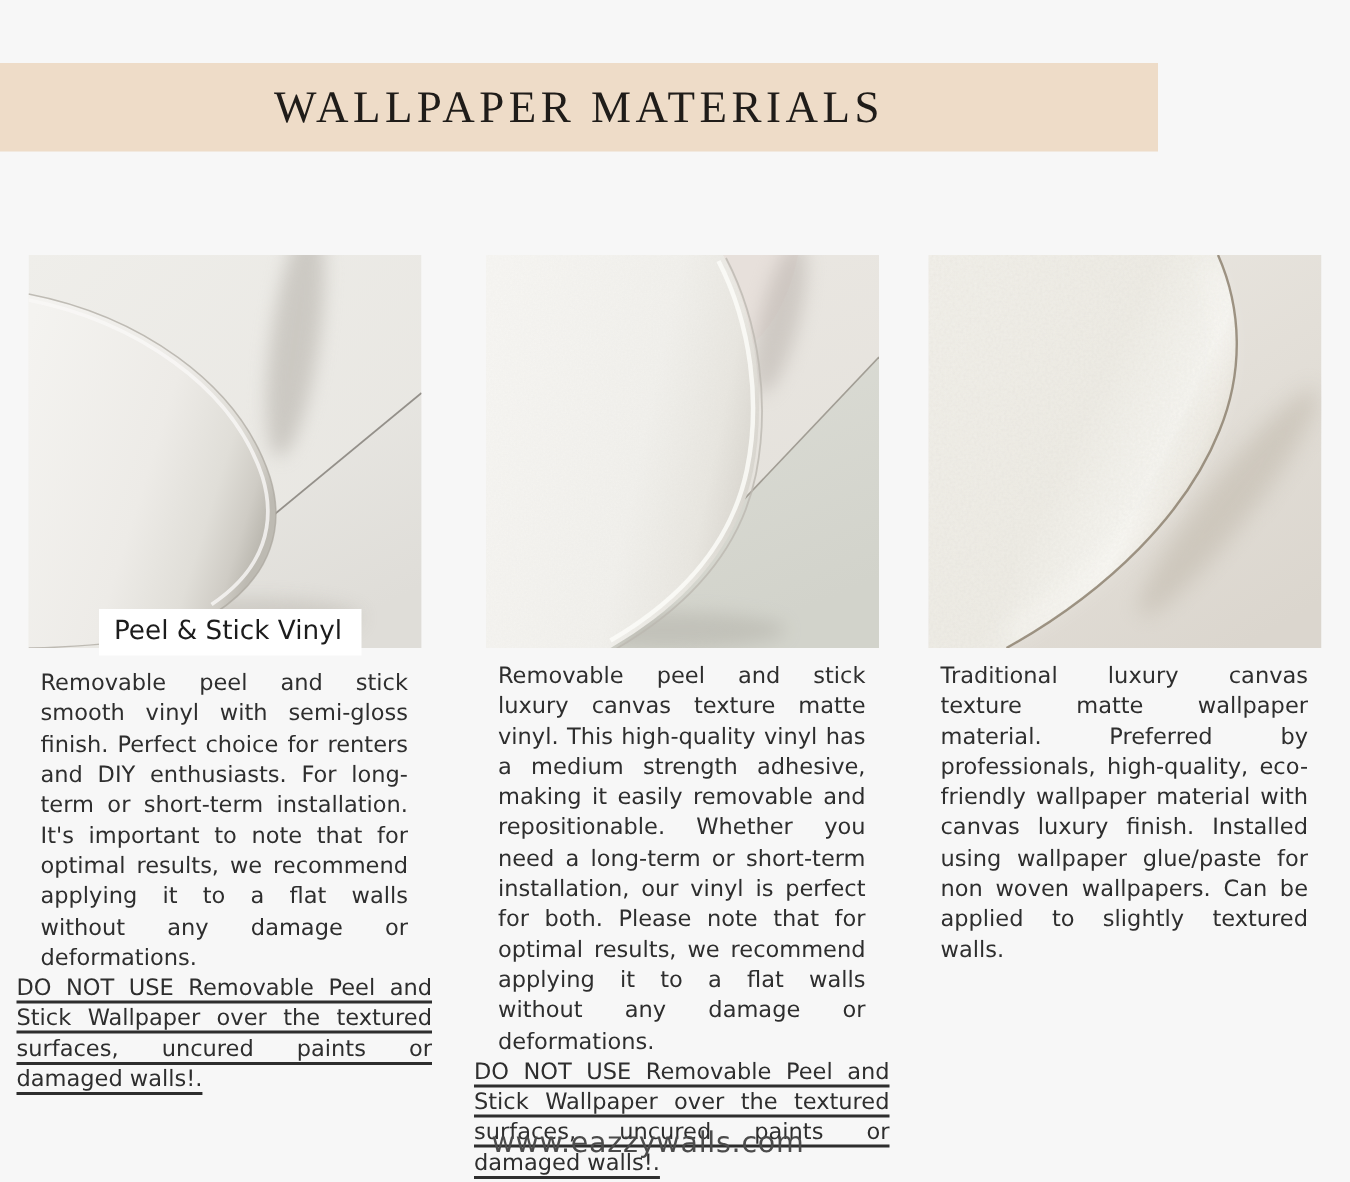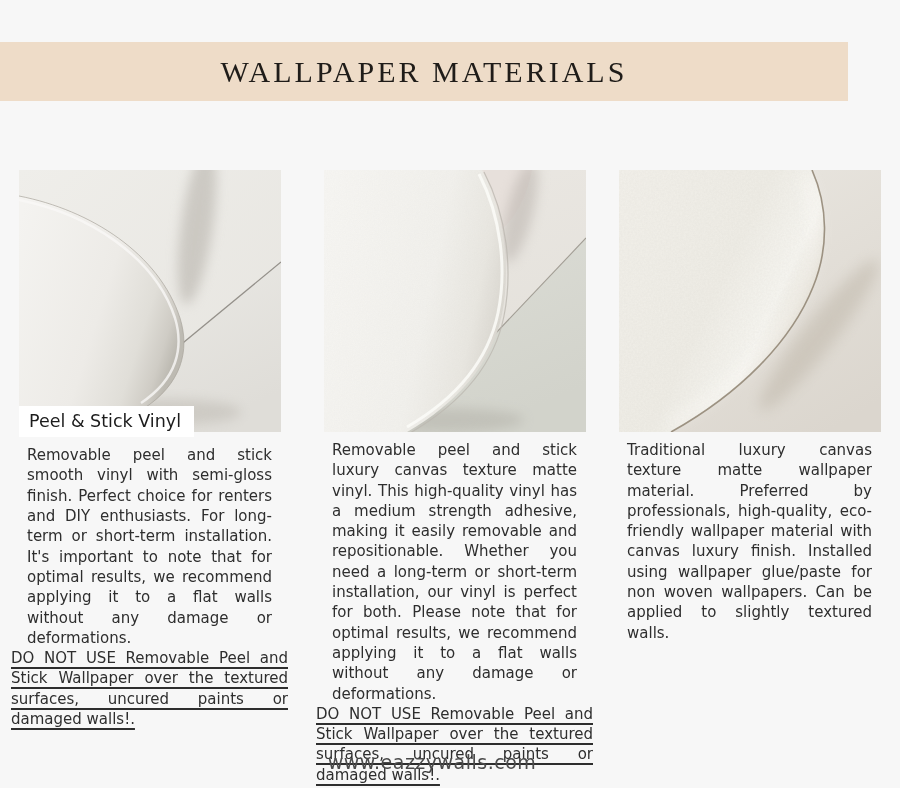--- a/index.html
+++ b/index.html
@@ -1,28 +1,28 @@
 <!DOCTYPE html>
 <html><head>
 <meta charset="utf-8">
 <style>
   html,body{margin:0;padding:0;background:#e9e9e9;}
   .page{position:relative;width:900px;height:788px;background:#f7f7f7;overflow:hidden;
         font-family:"DejaVu Sans",sans-serif;}
-  .band{position:absolute;top:42px;left:0;width:848px;height:59px;background:#eedcc8;
+  .band{position:absolute;top:42px;left:0;width:772px;height:59px;background:#eedcc8;
         display:flex;align-items:center;justify-content:center;}
   .title{margin:0;font-family:"Liberation Serif",serif;font-weight:400;font-size:30px;
          letter-spacing:3px;color:#1f1c19;white-space:nowrap;}
   .card{position:absolute;top:170px;width:277px;}
   .card.c1{left:11px;}
   .card.c2{left:316px;}
   .card.c3{left:611px;}
   .photo{width:262px;height:262px;margin-left:8px;}
   .photo svg{display:block;}
-  .labelrow{position:relative;z-index:2;margin-left:8px;margin-top:-29px;}
+  .labelrow{position:relative;z-index:2;margin-left:8px;margin-top:-29px;text-align:center;}
   .c1 .labelrow{margin-top:-26px;}
   .label{display:inline-block;background:#ffffff;color:#1c1c1c;font-size:17.5px;
          line-height:1.15;padding:5px 13px 6px 10px;}
   .desc{margin:8px 16px 0;font-size:15px;line-height:20.3px;text-align:justify;
         color:#2e2e2e;}
   .warning{margin:0;text-decoration:underline;text-decoration-thickness:1.5px;
            text-underline-offset:4px;}
   .footer{position:absolute;top:751px;left:0;width:864px;text-align:center;
           font-size:19px;letter-spacing:.5px;color:#4b4b4b;}
 </style>

